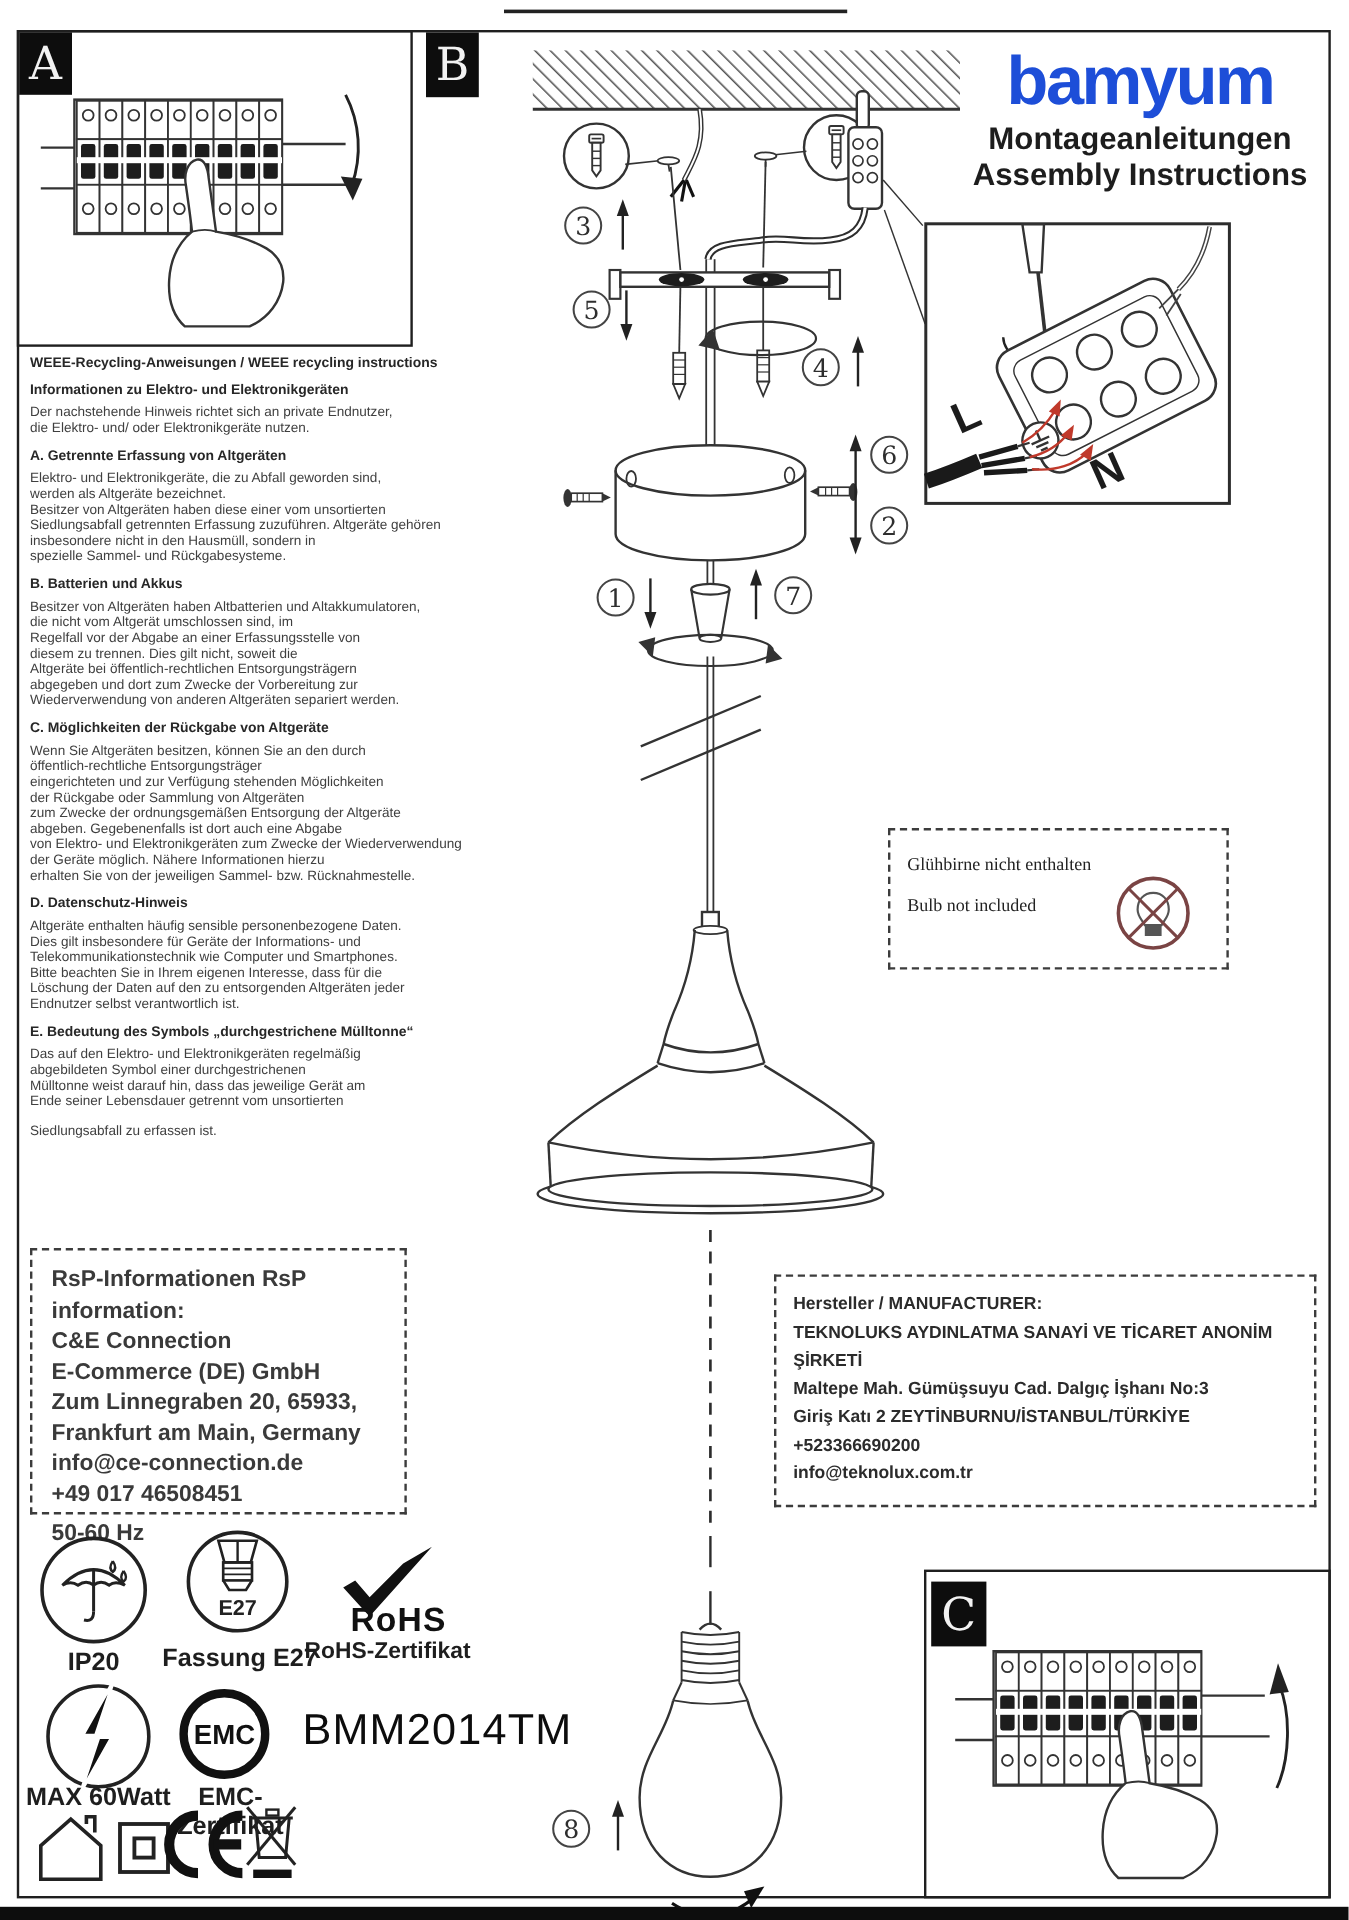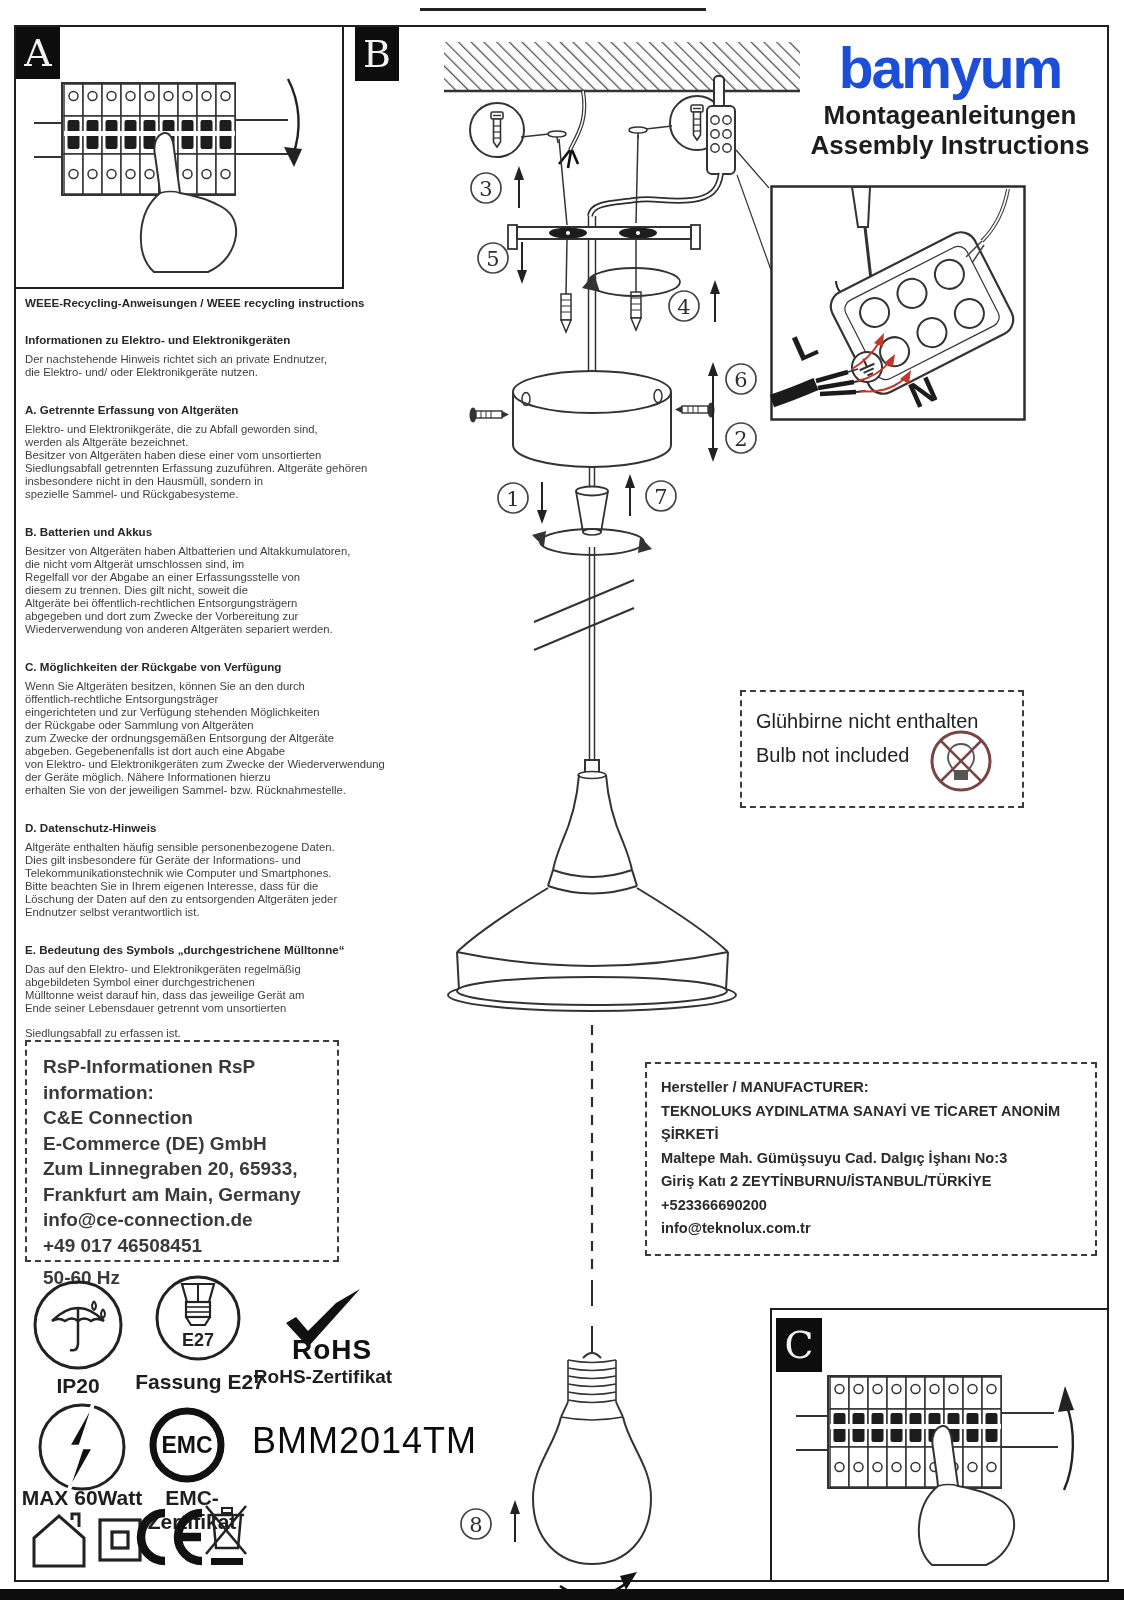--- a/index.html
+++ b/index.html
@@ -4,32 +4,32 @@
 <style>
   html,body{margin:0;padding:0;background:#fff;}
   .page{position:relative;width:1124px;height:1600px;background:#fff;
         font-family:"Liberation Sans",sans-serif;color:#2f2f2f;overflow:hidden;}
   .abs{position:absolute;}
   .frame{border:2.5px solid #1f1f1f;}
   .lbl-sq{background:#0d0d0d;color:#f2f2f2;display:flex;align-items:center;justify-content:center;
           font-family:"DejaVu Serif",serif;font-size:38px;font-weight:400;}
   .weee{width:434px;font-size:11.3px;line-height:13px;color:#3f3f3f;}
   .weee .t{font-weight:bold;color:#272727;font-size:11.6px;margin:0 0 9px 0;}
-  .weee h4{font-weight:bold;color:#272727;font-size:11.6px;margin:24px 0 7px 0;}
+  .weee h4{font-weight:bold;color:#272727;font-size:11.6px;margin:9px 0 7px 0;}
   .weee p{margin:0 0 9px 0;white-space:pre-line;}
   .brand{width:310px;text-align:center;}
   .brand .logo{font-size:57px;font-weight:bold;letter-spacing:-2px;color:#1d4ed8;line-height:60px;}
   .brand .s1{font-size:26px;font-weight:bold;color:#1d1d1d;line-height:30px;margin-top:2px;}
   .brand .s2{font-size:26px;font-weight:bold;color:#1d1d1d;line-height:30px;}
   .dash{border:2px dashed #3c3c3c;background:#fff;}
   .rsp{padding:12px 16px;font-size:19px;font-weight:bold;color:#3a3a3a;line-height:25.5px;}
   .rsp div:last-child{margin-top:7px;}
   .manu{padding:12px 14px;font-size:14.6px;font-weight:bold;color:#2b2b2b;line-height:23.5px;}
   .manu .made{margin-top:15px;}
-  .bulbbox{padding:12px 14px;font-size:20px;color:#222;line-height:34px;}
+  .bulbbox{padding:12px 14px;font-size:15px;color:#222;line-height:34px;font-family:Liberation Serif, serif;}
   .cert-lbl{font-weight:bold;color:#1e1e1e;font-size:21px;text-align:center;}
   .rohs-word{font-weight:bold;color:#111;font-size:28px;letter-spacing:1px;}
   .model{font-weight:normal;color:#0c0c0c;font-size:36px;letter-spacing:1px;}
   svg{display:block;}
   svg text{font-family:"Liberation Sans",sans-serif;}
   .stepnum{font-family:"DejaVu Serif",serif;font-size:21px;fill:#2e2e2e;}
 </style>
 </head>
 <body>
 
@@ -107,21 +107,21 @@
 insbesondere nicht in den Hausmüll, sondern in
 spezielle Sammel- und Rückgabesysteme.</p>
     <h4>B. Batterien und Akkus</h4>
     <p>Besitzer von Altgeräten haben Altbatterien und Altakkumulatoren,
  die nicht vom Altgerät umschlossen sind, im
 Regelfall vor der Abgabe an einer Erfassungsstelle von
 diesem zu trennen. Dies gilt nicht, soweit die
 Altgeräte bei öffentlich-rechtlichen Entsorgungsträgern
 abgegeben und dort zum Zwecke der Vorbereitung zur
 Wiederverwendung von anderen Altgeräten separiert werden.</p>
-    <h4>C. Möglichkeiten der Rückgabe von Verfügung</h4>
+    <h4>C. Möglichkeiten der Rückgabe von Altgeräte</h4>
     <p>Wenn Sie Altgeräten besitzen, können Sie an den durch
 öffentlich-rechtliche Entsorgungsträger
 eingerichteten und zur Verfügung stehenden Möglichkeiten
 der Rückgabe oder Sammlung von Altgeräten
  zum Zwecke der ordnungsgemäßen Entsorgung der Altgeräte
 abgeben. Gegebenenfalls ist dort auch eine Abgabe
  von Elektro- und Elektronikgeräten zum Zwecke der Wiederverwendung
 der Geräte möglich. Nähere Informationen hierzu
 erhalten Sie von der jeweiligen Sammel- bzw. Rücknahmestelle.</p>
     <h4>D. Datenschutz-Hinweis</h4>

